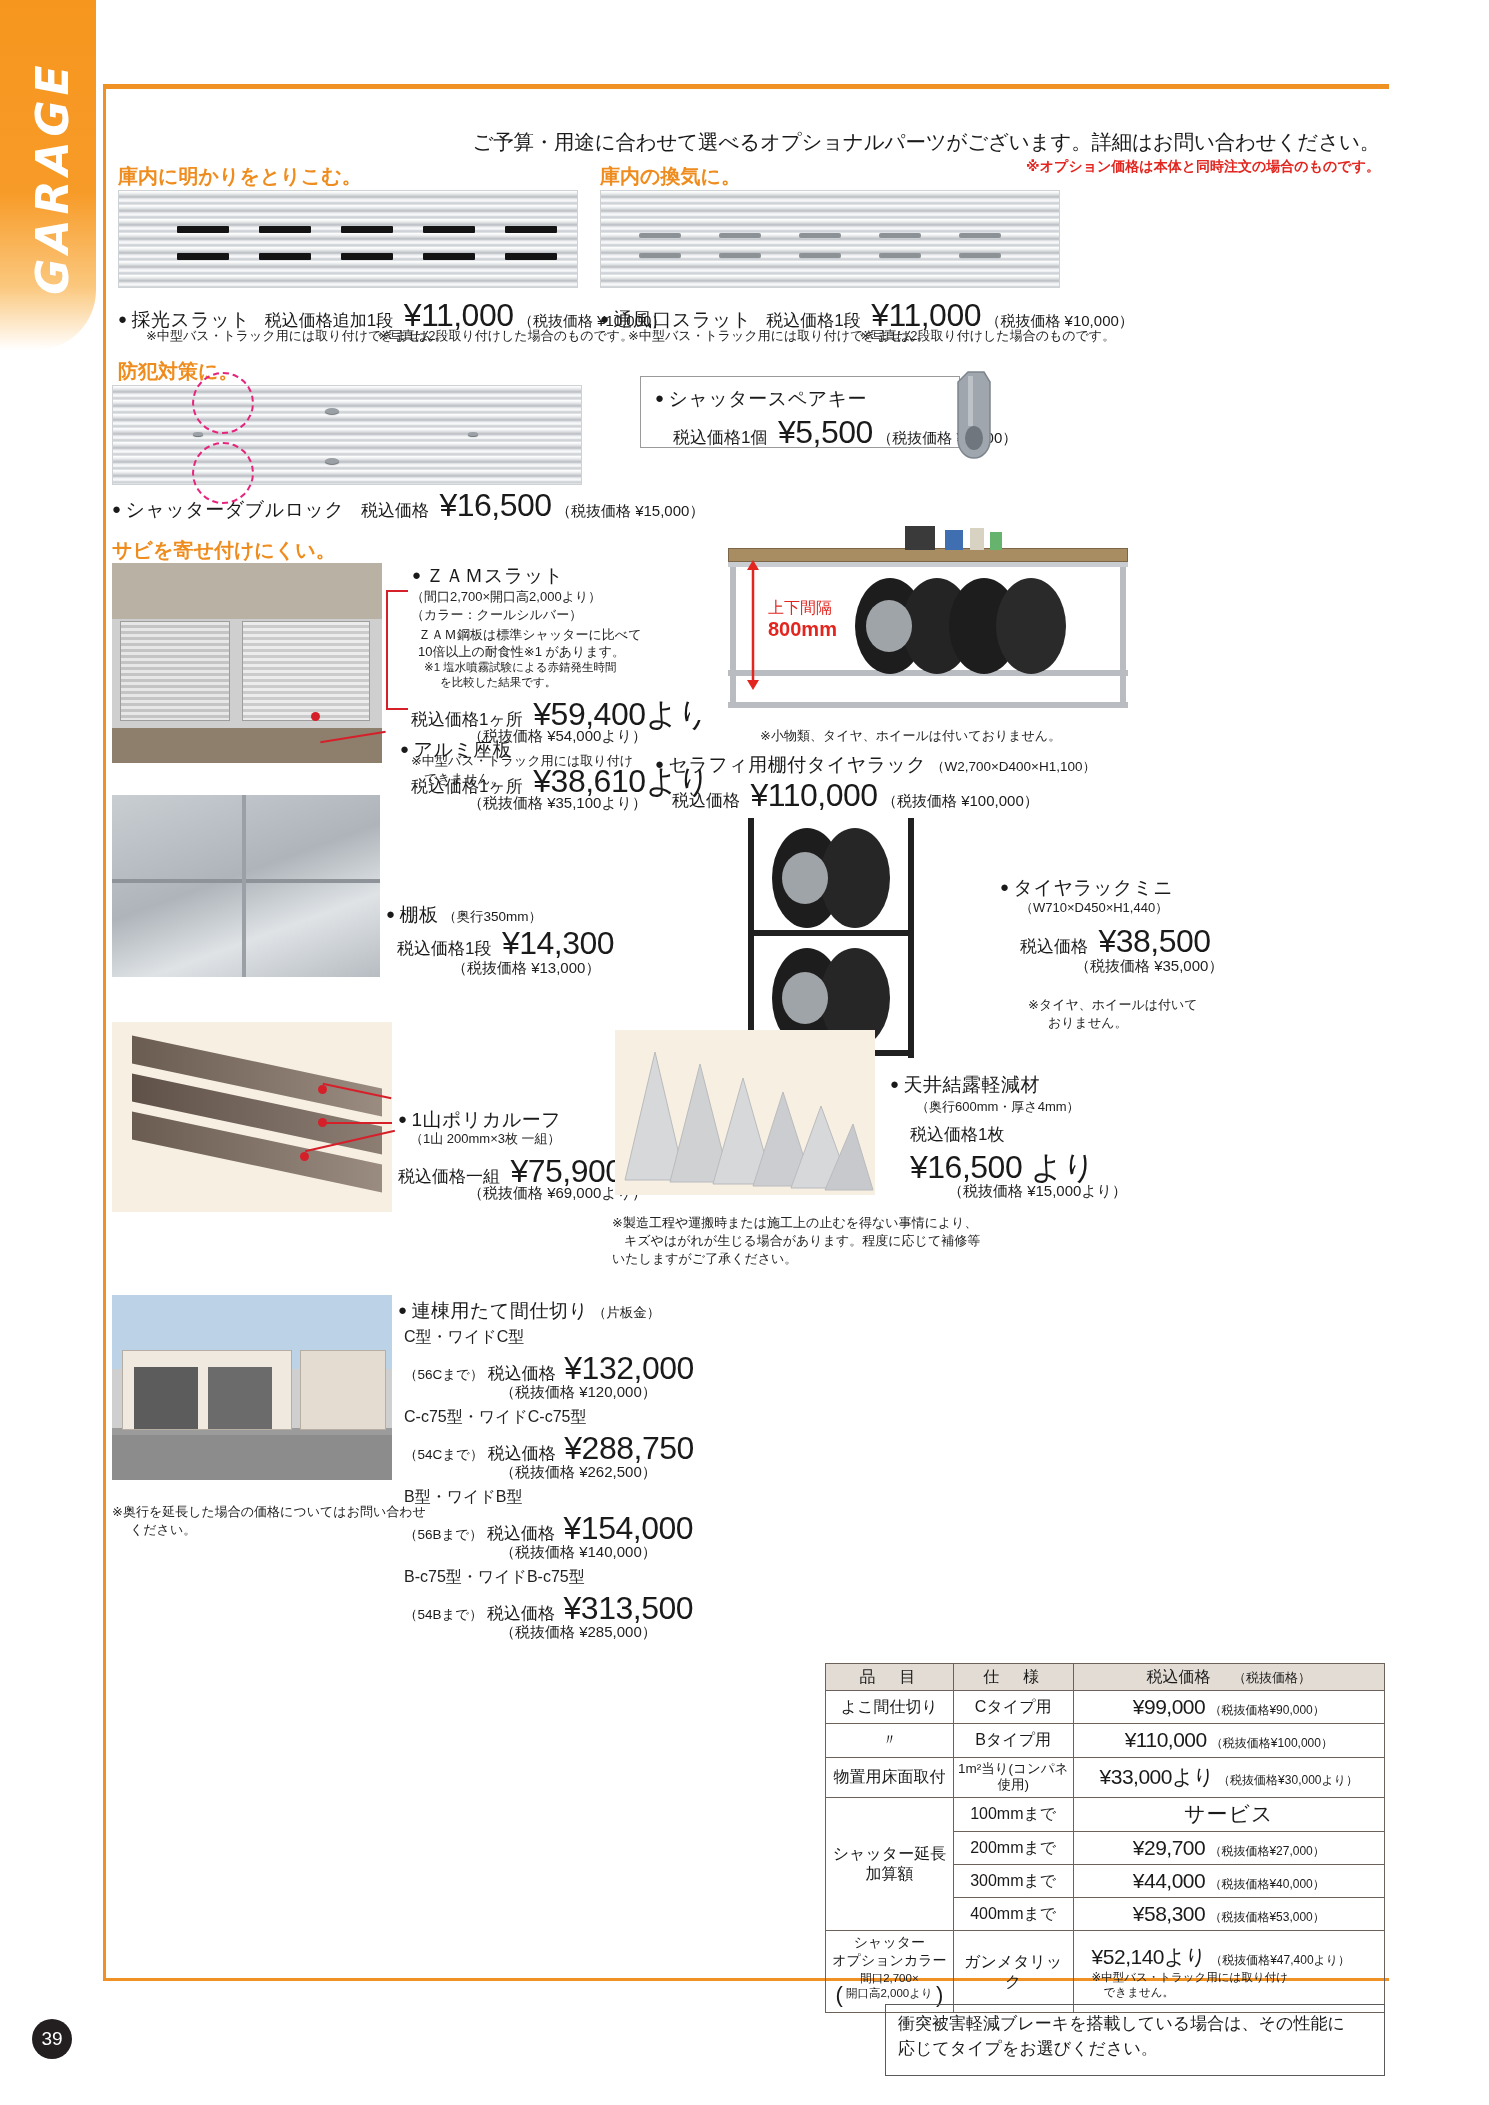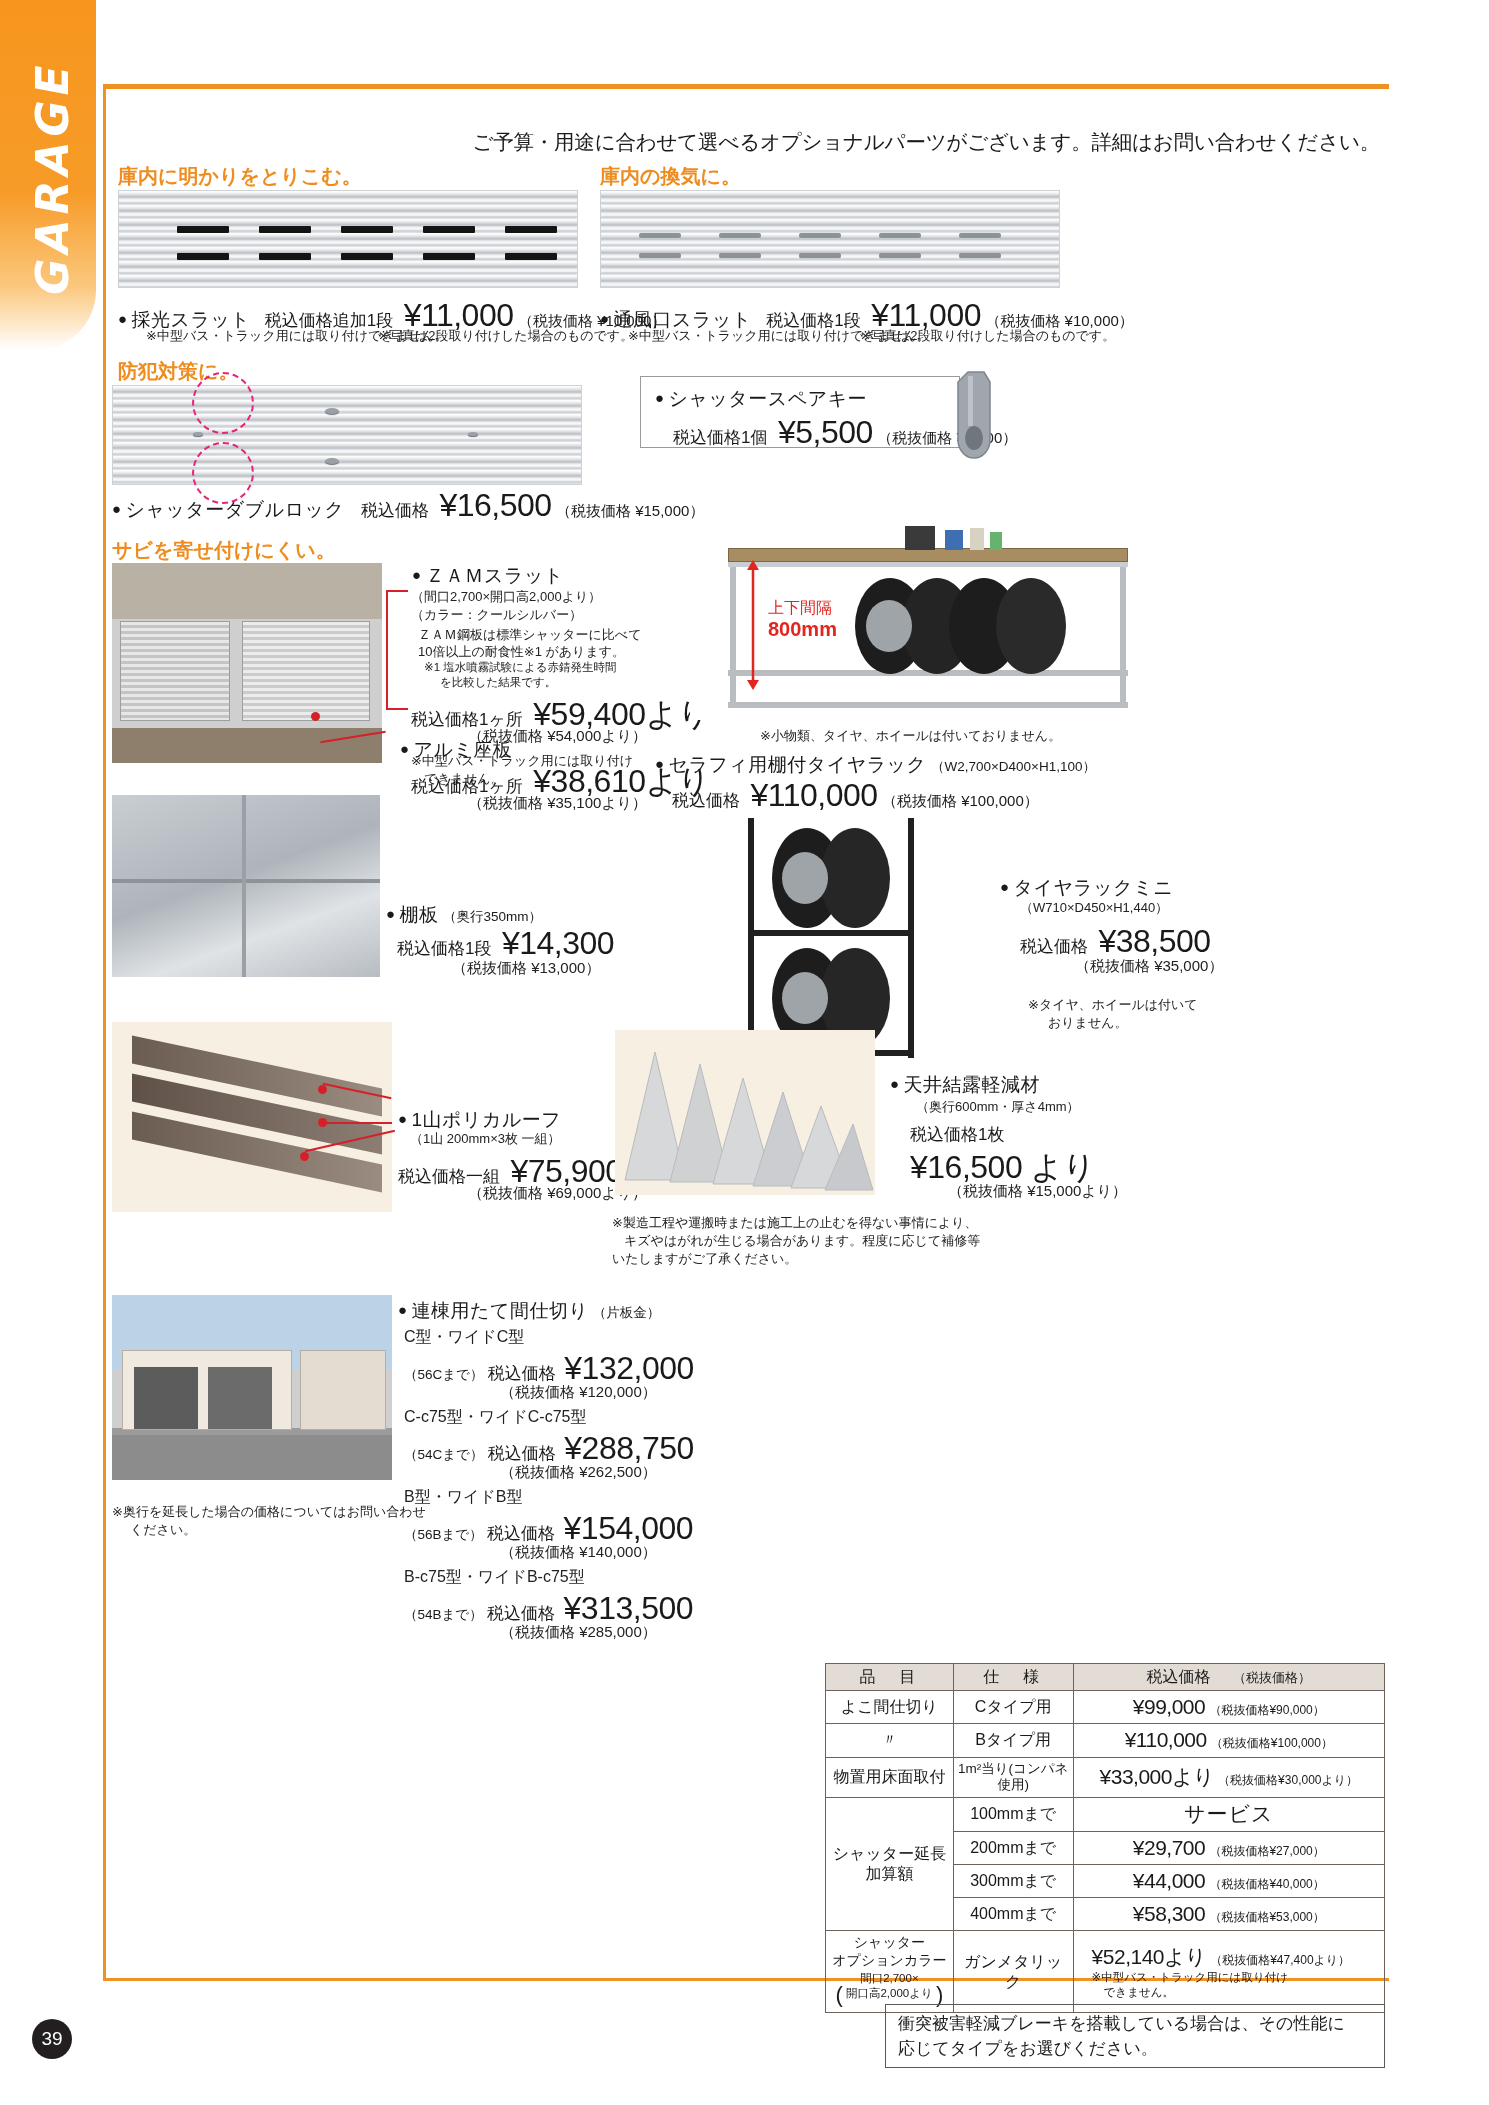--- a/index.html
+++ b/index.html
@@ -125,38 +125,39 @@
   .page-no {
     position: absolute; left: 32px; top: 2019px;
     width: 40px; height: 40px; border-radius: 50%; background: #231f20;
     color: #fff; font-size: 19px; text-align: center; line-height: 40px;
   }
   .footer-main {
     position: absolute; left: 150px; top: 2012px;
     color: #e2261f; font-size: 38px; font-weight: bold; letter-spacing: 0px;
   }
   .footer-box {
-    position: absolute; left: 885px; top: 2004px; width: 500px; height: 64px;
+    position: absolute; left: 885px; top: 2004px; width: 500px; height: 72px;
     border: 1px solid #5a5a5a; padding: 7px 12px; font-size: 17px; line-height: 1.45;
   }
 </style>
 </head>
 <body>
 
 <div class="page">
 
   <div class="side-tab">
     <div class="side-tab-label">GARAGE</div>
   </div>
 
   <div class="hrule-top"></div>
   <div class="vrule-left"></div>
   <div class="hrule-bottom"></div>
 
   <div class="intro">ご予算・用途に合わせて選べるオプショナルパーツがございます。詳細はお問い合わせください。</div>
+  <div class="intro-note">※オプション価格は本体と同時注文の場合のものです。</div>
 
   <div class="sec-head" style="left:118px; top:163px;">庫内に明かりをとりこむ。</div>
   <div class="slat-photo" style="left:118px; top:190px; width:460px; height:98px;">
     <div class="louver" style="left:58px; top:35px; width:52px;"></div>
     <div class="louver" style="left:140px; top:35px; width:52px;"></div>
     <div class="louver" style="left:222px; top:35px; width:52px;"></div>
     <div class="louver" style="left:304px; top:35px; width:52px;"></div>
     <div class="louver" style="left:386px; top:35px; width:52px;"></div>
     <div class="louver" style="left:58px; top:62px; width:52px;"></div>
     <div class="louver" style="left:140px; top:62px; width:52px;"></div>

